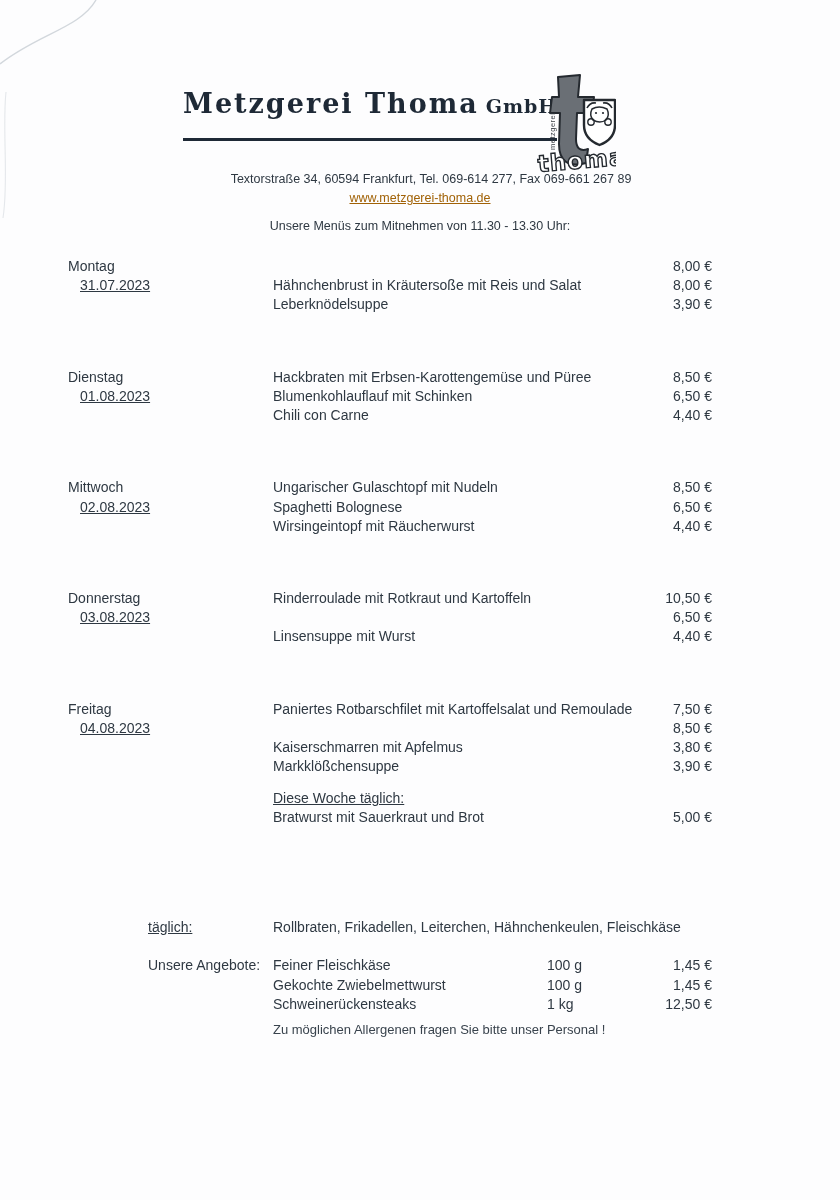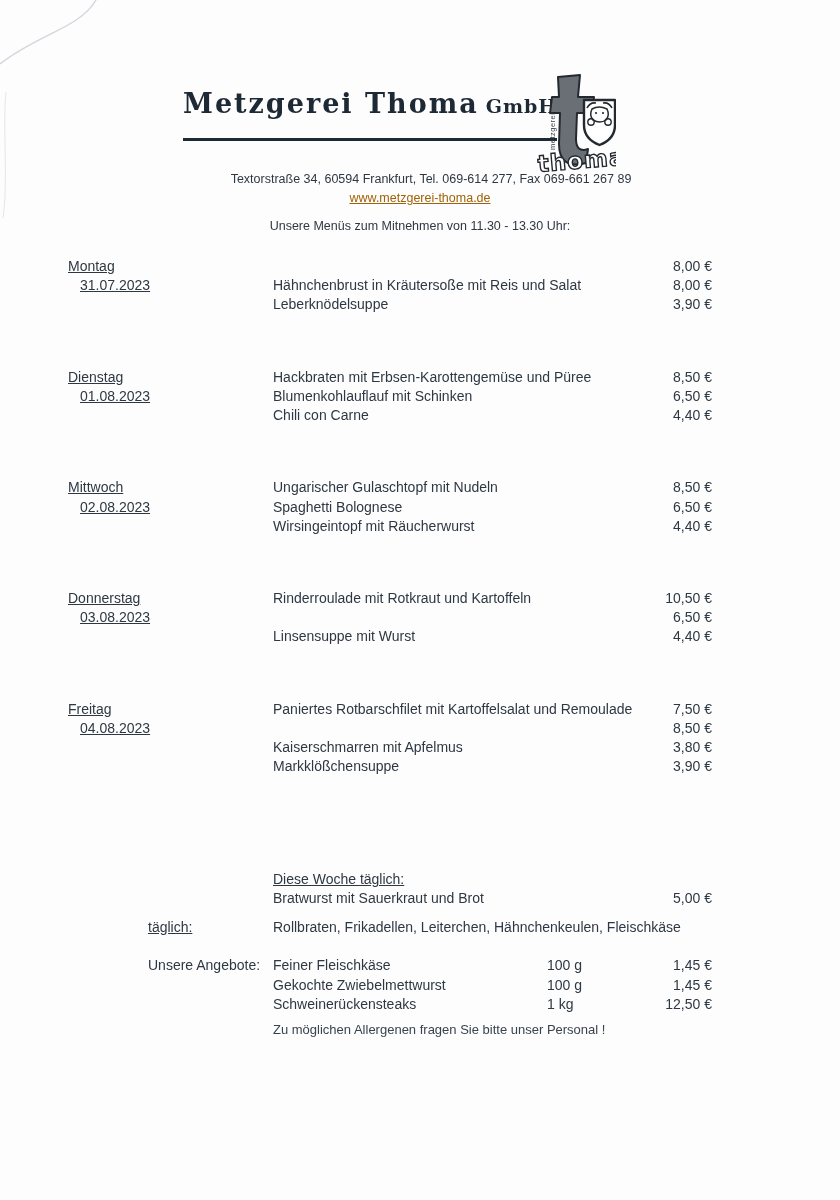--- a/index.html
+++ b/index.html
@@ -35,33 +35,32 @@
   .subtitle {
     position:absolute; left:0; top:219px; width:840px; text-align:center;
     font-size:12.5px;
   }
 
   
   .days { position:absolute; left:0; top:257px; width:840px; }
   .day-section { position:relative; height:110.7px; }
   .day-label {
     position:absolute; left:68px; top:0; line-height:19.2px;
-    text-decoration:underline;
   }
   .day-date {
     position:absolute; left:80px; top:19.2px; line-height:19.2px;
     text-decoration:underline;
   }
   .dish-rows { position:absolute; left:273px; right:0; top:0; }
   .dish-row { position:relative; height:19.2px; line-height:19.2px; }
   .dish-name { position:absolute; left:0; white-space:nowrap; }
   .dish-price { position:absolute; right:128px; white-space:nowrap; }
 
   
-  .weekly { position:absolute; left:273px; right:0; top:870px; }
+  .weekly { position:absolute; left:273px; right:0; top:789px; }
   .weekly-label {
     position:relative; height:19.2px; line-height:19.2px;
     text-decoration:underline;
   }
 
   
   .daily { position:absolute; left:0; right:0; top:918px; height:19.2px; line-height:19.2px;padding-left:16px; }
   .daily-label { position:absolute; left:148px; text-decoration:underline; }
   .daily-text { position:absolute; left:273px; white-space:nowrap; }
 

